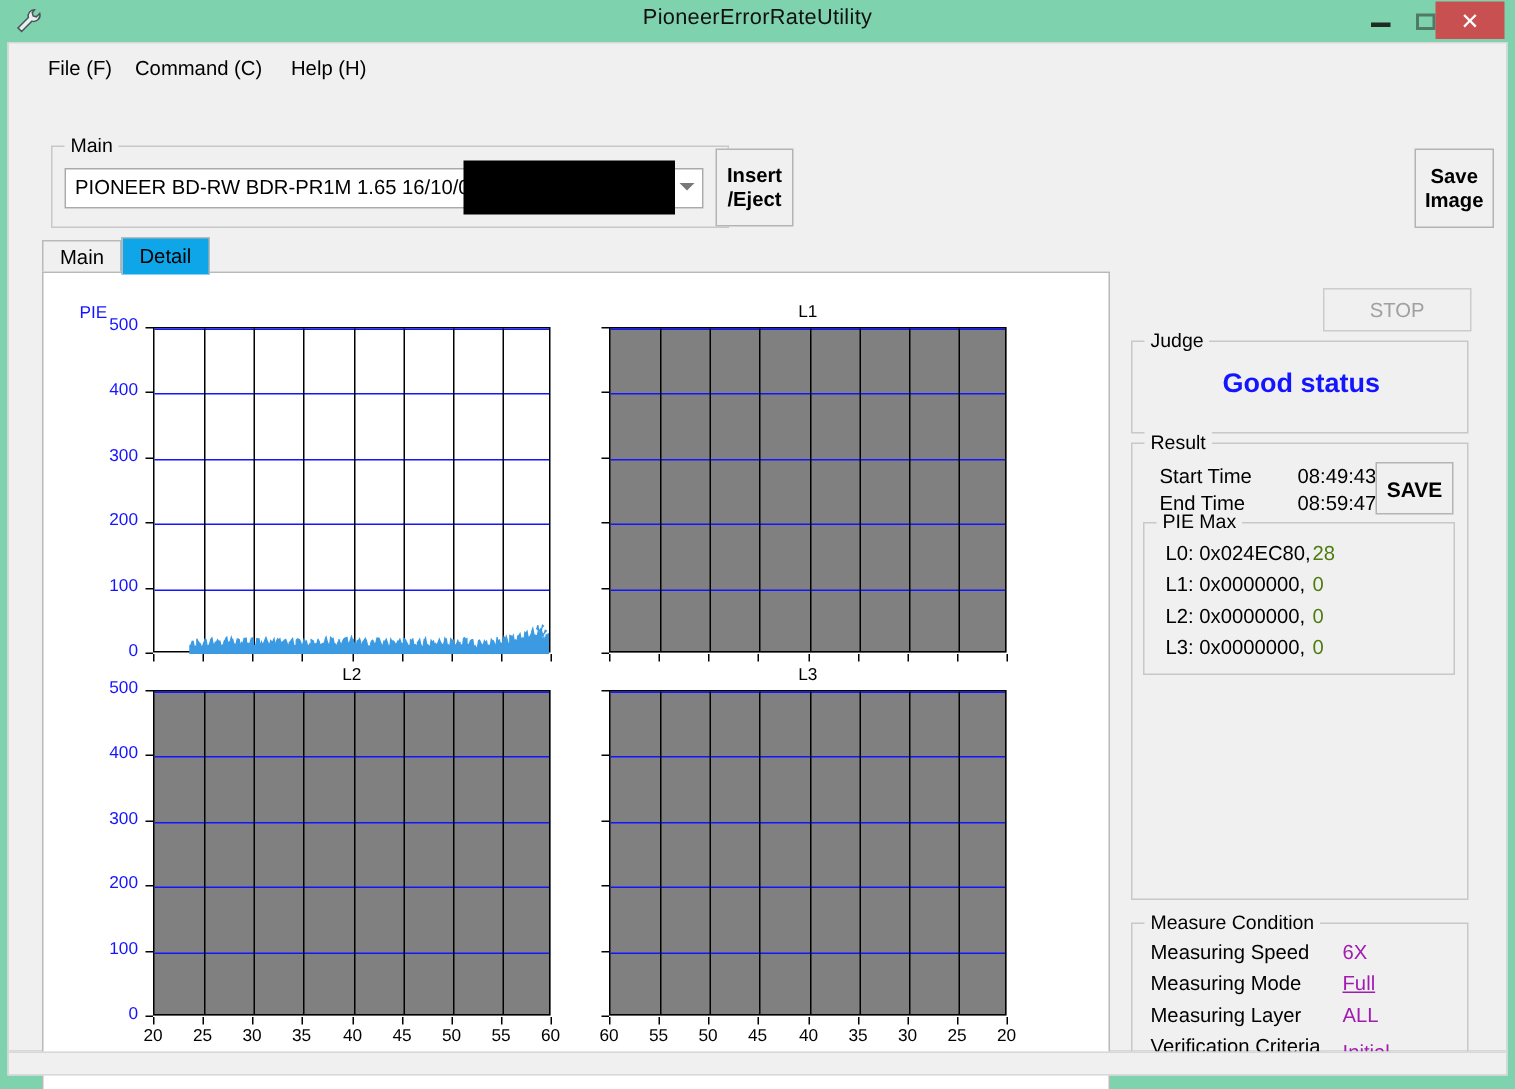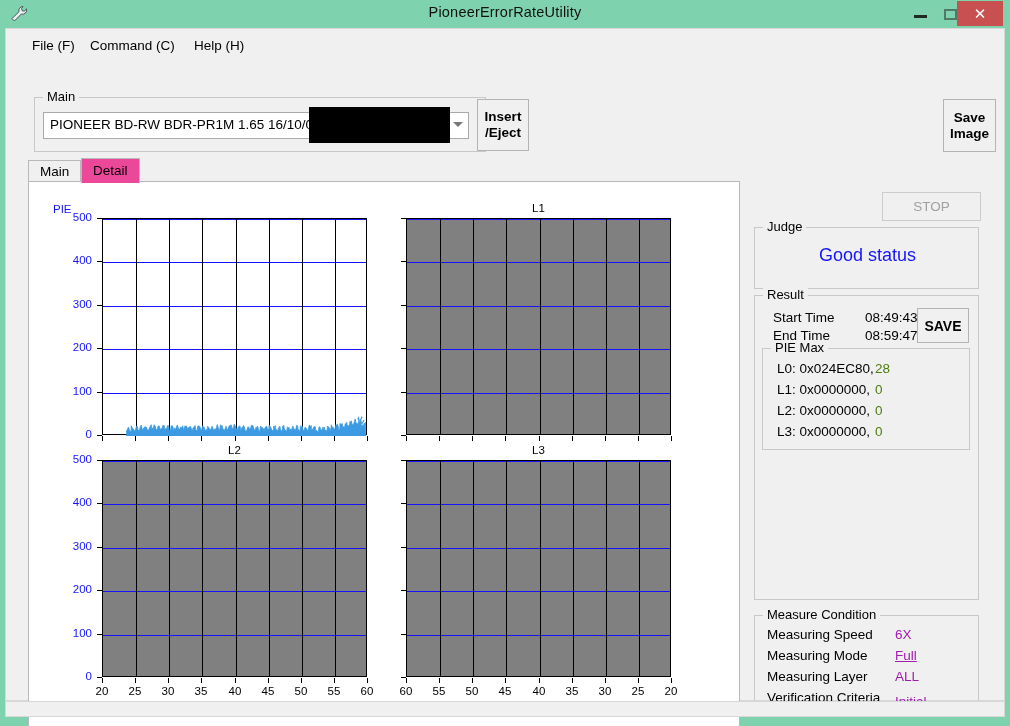--- a/index.html
+++ b/index.html
@@ -74,21 +74,21 @@
   #btn-saveimg{position:absolute;left:937px;top:70px;width:53px;height:53px;font-weight:bold;}
   #btn-saveimg span{display:block;line-height:16px;}
 
   
   .tabstrip{position:absolute;left:22px;top:129px;width:712px;height:24px;}
   .tab{
     position:absolute;top:2px;height:22px;line-height:21px;padding:0 11px;
     font-size:13.5px;color:#000;background:#f0f0f0;border:1px solid #b9b9b9;
     border-bottom:none;box-sizing:border-box;cursor:default;
   }
-  .tab.active{top:0;height:25px;line-height:23px;background:#ec4899;border-color:#b9b9b9;z-index:3;}
+  .tab.active{top:0;height:25px;line-height:23px;background:#0ea5e9;border-color:#b9b9b9;z-index:3;}
   #tab0{left:0;} #tab1{left:53px;}
 
   .tabpage{
     position:absolute;left:22px;top:152px;width:712px;height:546px;
     background:#ffffff;border:1px solid #b9b9b9;box-sizing:border-box;
   }
 
   
   .chart{position:absolute;}
   .chart .ctitle{
@@ -109,21 +109,21 @@
 
   
   #btn-stop{
     position:absolute;left:876px;top:163px;width:99px;height:29px;
     background:#f0f0f0;border:1px solid #cccccc;color:#a0a0a0;font-size:13.5px;
     box-sizing:border-box;display:flex;align-items:center;justify-content:center;cursor:default;
   }
   #grp-judge{left:748px;top:198px;width:225px;height:62px;}
   .judge-text{
     position:absolute;left:0;top:17px;width:225px;text-align:center;
-    font-size:18px;font-weight:normal;color:#1414ff;
+    font-size:18px;font-weight:bold;color:#1414ff;
   }
   #grp-result{left:748px;top:266px;width:225px;height:305px;}
   .rrow{position:absolute;font-size:13.5px;color:#000;}
   #btn-save{
     position:absolute;left:911px;top:279px;width:52px;height:35px;
     font-weight:bold;font-size:14px;
   }
   #grp-piemax{left:756px;top:319px;width:208px;height:102px;}
   .pierow-k{position:absolute;left:14px;font-size:13.5px;color:#000;white-space:nowrap;}
   .pierow-v{position:absolute;left:112px;font-size:13.5px;color:#4d7c0f;}

